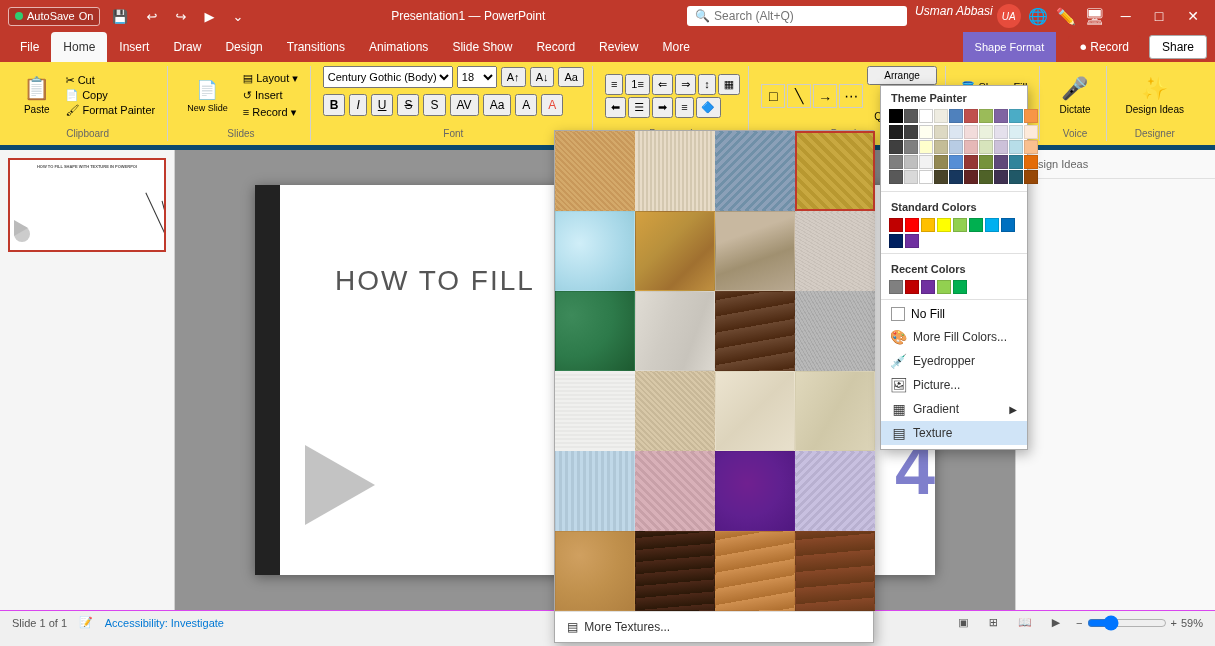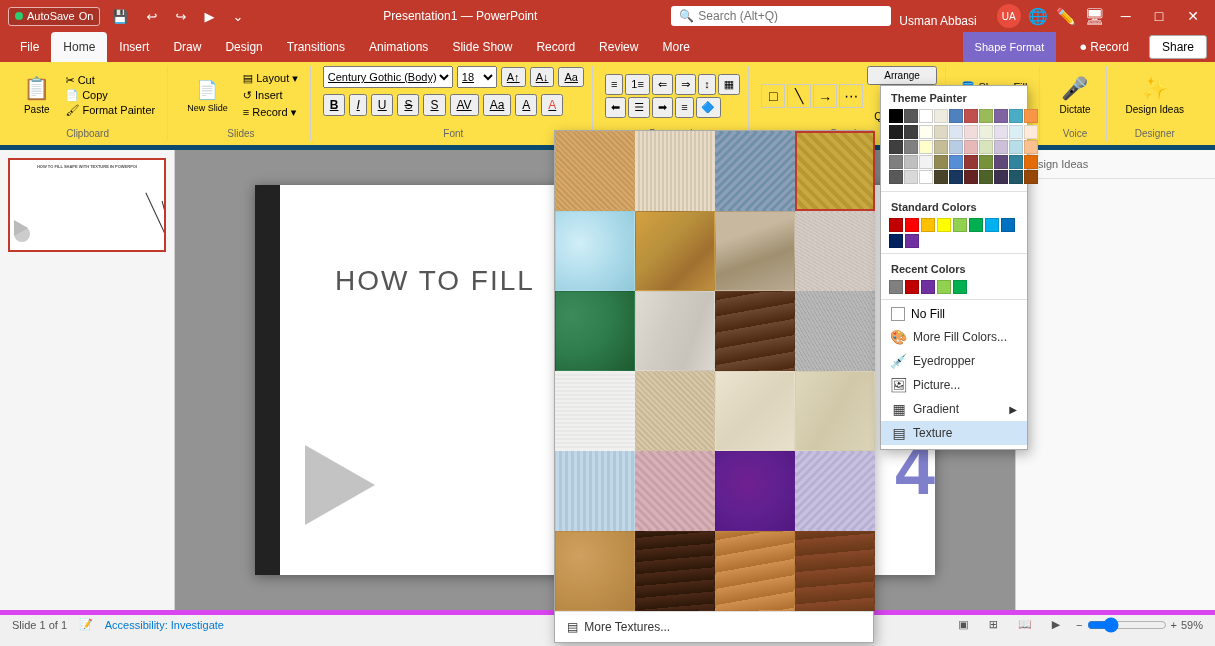--- a/index.html
+++ b/index.html
@@ -17,21 +17,21 @@
     }
     #title-bar-left { display: flex; gap: 6px; }
     #title-bar-center { font-size: 12px; }
     #title-bar-right { display: flex; align-items: center; gap: 8px; }
     .autosave-badge { background: #a93226; border: 1px solid #e8b4b0; border-radius: 3px; padding: 2px 6px; font-size: 11px; display: flex; align-items: center; gap: 4px; }
     .autosave-dot { width: 8px; height: 8px; border-radius: 50%; background: #2ecc71; }
     .title-btn { background: none; border: none; color: white; font-size: 13px; cursor: pointer; padding: 2px 6px; }
     .window-btn { background: none; border: none; color: white; font-size: 14px; cursor: pointer; padding: 2px 8px; }
     .search-bar { background: white; border-radius: 3px; padding: 3px 8px; display: flex; align-items: center; gap: 4px; width: 220px; }
     .search-bar input { border: none; outline: none; font-size: 12px; width: 160px; }
-    .user-info { display: flex; align-items: flex-end; gap: 20px; font-size: 12px; }
+    .user-info { display: flex; align-items: flex-start; gap: 4px; font-size: 12px; font-style: italic; }
     .avatar { width: 24px; height: 24px; border-radius: 50%; background: #e74c3c; display: flex; align-items: center; justify-content: center; font-size: 10px; color: white; }
 
     
     #ribbon { background: #fde047; border-bottom: 5px solid #0c4a6e; }
     #ribbon-tabs { display: flex; background: #c0392b; height: 30px; padding-left: 8px; }
     .ribbon-tab { padding: 0 12px; color: white; font-size: 12px; cursor: pointer; display: flex; align-items: center; height: 30px; }
     .ribbon-tab.active { background: #f9f9f9; color: #333; border-radius: 4px 4px 0 0; }
     .ribbon-contextual { color: white; font-size: 11px; display: flex; align-items: center; padding: 0 12px; background: #7b68c8; margin-left: auto; }
 
     #ribbon-content { display: flex; align-items: stretch; padding: 4px 8px; min-height: 78px; gap: 4px; }
@@ -51,21 +51,21 @@
     .slide-num { position: absolute; left: -16px; top: 4px; font-size: 11px; color: #666; }
 
     
     #canvas-area { flex: 1; background: #939393; display: flex; align-items: center; justify-content: center; position: relative; overflow: hidden; }
     #slide-canvas { width: 680px; height: 390px; background: white; position: relative; box-shadow: 0 2px 12px rgba(0,0,0,0.4); overflow: hidden; }
 
     
     #right-panel { width: 200px; background: #f9f9f9; border-left: 1px solid #d0d0d0; }
 
     
-    #status-bar { height: 24px; background: #f0f0f0; border-top: 5px solid #d946ef; display: flex; align-items: center; padding: 0 12px; justify-content: space-between; font-size: 11px; color: #555; }
+    #status-bar { height: 24px; background: #f0f0f0; border-top: 1px solid #d946ef; display: flex; align-items: center; padding: 0 12px; justify-content: space-between; font-size: 11px; color: #555; }
     #status-right { display: flex; align-items: center; gap: 12px; }
     .zoom-control { display: flex; align-items: center; gap: 4px; }
     .view-btn { cursor: pointer; padding: 2px 4px; }
 
     
     #texture-overlay { position: absolute; left: 554px; top: 130px; width: 320px; background: white; border: 1px solid #aaa; box-shadow: 2px 4px 12px rgba(0,0,0,0.3); z-index: 100; }
     .texture-grid { display: grid; grid-template-columns: repeat(4, 80px); gap: 0; }
     .texture-cell { width: 80px; height: 80px; cursor: pointer; border: 1px solid transparent; }
     .texture-cell.selected { border: 2px solid #c0392b; }
     .texture-more { padding: 8px 12px; border-top: 1px solid #e0e0e0; display: flex; align-items: center; gap: 6px; font-size: 12px; cursor: pointer; color: #333; }
@@ -184,21 +184,21 @@
         </div>
       </div>
       <div style="display:flex;flex-direction:column;gap:2px;">
         <div class="small-btn">▤ Layout ▾</div>
         <div class="small-btn">↺ Insert</div>
         <div class="small-btn">≡ Record ▾</div>
       </div>
       <span class="ribbon-group-label">Slides</span>
     </div>
 
-    <div class="ribbon-group" style="padding-bottom:16px;flex-direction:column;align-items:flex-start;text-decoration:underline;">
+    <div class="ribbon-group" style="padding-bottom:16px;flex-direction:column;align-items:flex-start;">
       <div style="display:flex;align-items:center;gap:4px;margin-bottom:2px;">
         <select style="font-size:11px;width:130px;height:22px;">
           <option>Century Gothic (Body)</option>
         </select>
         <select style="font-size:11px;width:40px;height:22px;">
           <option>18</option>
         </select>
         <button style="font-size:11px;padding:2px 4px;">A↑</button>
         <button style="font-size:11px;padding:2px 4px;">A↓</button>
         <button style="font-size:11px;padding:2px 4px;">Aa</button>

